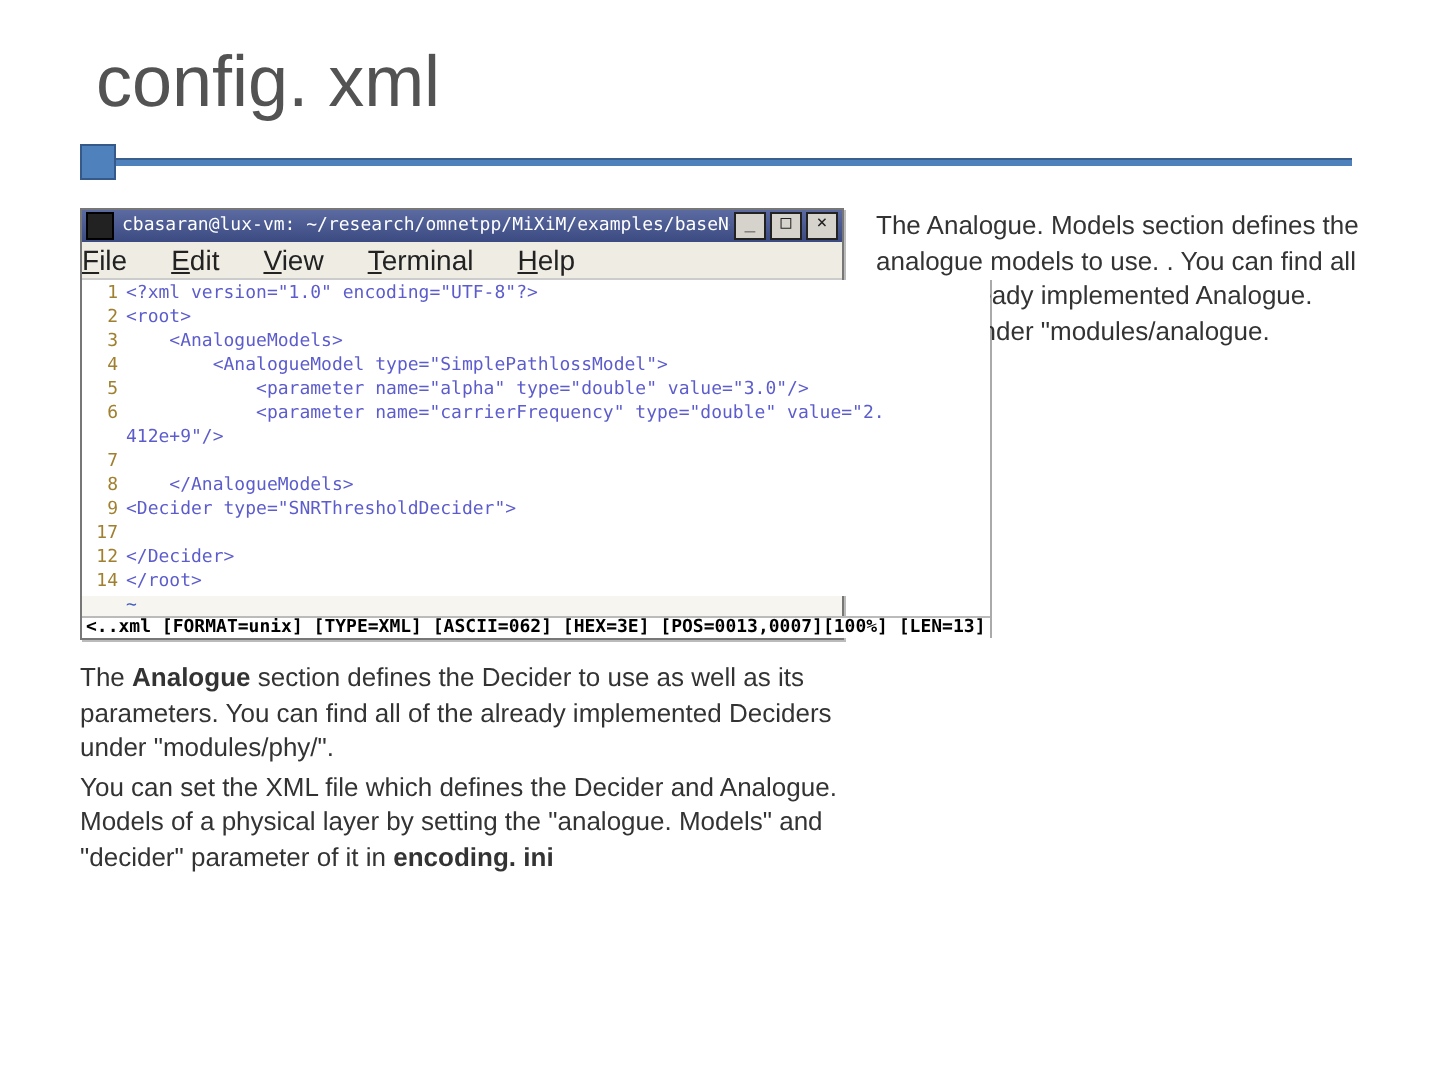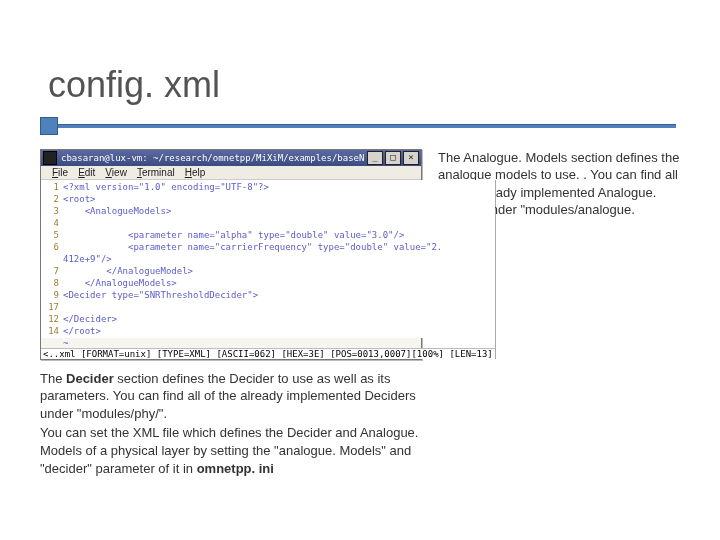--- a/index.html
+++ b/index.html
@@ -7,21 +7,20 @@
     padding: 0;
     width: 720px;
     height: 540px;
     font-family: Arial, Helvetica, sans-serif;
     background: #fff;
     color: #333;
     position: relative;
   }
   .slide {
     padding: 20px 40px 20px 40px;
-    margin-top: 44px;
   }
   h1.title {
     font-size: 36px;
     font-weight: normal;
     color: #535353;
     margin: 0 0 8px 0;
     padding-left: 8px;
   }
   .rule-wrap {
     margin: 10px 0 14px 0;
@@ -101,26 +100,26 @@
     background: #d6d3cc;
     border: 1px solid #222;
     margin-left: 2px;
     color:#222;
     font-size:9px;
     line-height:10px;
     text-align:center;
   }
   .term-menubar {
     background: #efece4;
-    padding: 1px 11px;
+    padding: 1px 0;
     font-family: Arial, sans-serif;
-    font-size: 10px;
+    font-size: 14px;
     color: #222;
     display: flex;
-    gap: 10px;
+    gap: 22px;
     border-bottom: 1px solid #ccc;
   }
   .term-menubar span u { text-decoration: underline; }
   .term-body {
     background: #fff;
     padding: 1px 0 1px 0;
     color: #333;
     line-height: 12px;
     position: relative;
   }
@@ -135,21 +134,21 @@
     color: #a08030;
     flex-shrink:0;
   }
   .code {
     color: #5c5ccc;
   }
   .tilde { color:#4060c0; padding-left:22px; }
   .term-status {
     background:#fff;
     color:#000;
-    font-weight:normal;
+    font-weight:bold;
     border-top:1px solid #bbb;
     padding:0 2px;
     white-space: nowrap;
     overflow:hidden;
   }
   .term-scroll {
     background:#e6e3da;
     width:12px;
     border-left:1px solid #aaa;
   }
@@ -185,44 +184,44 @@
           <span><u>V</u>iew</span>
           <span><u>T</u>erminal</span>
           <span><u>H</u>elp</span>
         </div>
         <div class="term-outer">
           <div class="term-body-wrap">
             <div class="term-body" id="term-body">
                 <div class="code-line"><span class="gutter">1</span><span class="code">&lt;?xml version="1.0" encoding="UTF-8"?&gt;</span></div>
                 <div class="code-line"><span class="gutter">2</span><span class="code">&lt;root&gt;</span></div>
                 <div class="code-line"><span class="gutter">3</span><span class="code">    &lt;AnalogueModels&gt;</span></div>
-                <div class="code-line"><span class="gutter">4</span></div>
+                <div class="code-line"><span class="gutter">4</span><span class="code">        &lt;AnalogueModel type="SimplePathlossModel"&gt;</span></div>
                 <div class="code-line"><span class="gutter">5</span><span class="code">            &lt;parameter name="alpha" type="double" value="3.0"/&gt;</span></div>
                 <div class="code-line"><span class="gutter">6</span><span class="code">            &lt;parameter name="carrierFrequency" type="double" value="2.</span></div>
                 <div class="code-line"><span class="gutter"></span><span class="code">412e+9"/&gt;</span></div>
-                <div class="code-line"><span class="gutter">7</span><span class="code">        &lt;/AnalogueModel&gt;</span></div>
+                <div class="code-line"><span class="gutter">7</span></div>
                 <div class="code-line"><span class="gutter">8</span><span class="code">    &lt;/AnalogueModels&gt;</span></div>
                 <div class="code-line"><span class="gutter">9</span><span class="code">&lt;Decider type="SNRThresholdDecider"&gt;</span></div>
                 <div class="code-line"><span class="gutter">17</span></div>
                 <div class="code-line"><span class="gutter">12</span><span class="code">&lt;/Decider&gt;</span></div>
                 <div class="code-line"><span class="gutter">14</span><span class="code">&lt;/root&gt;</span></div>
               </div>
             <div class="tilde">~</div>
             <div class="term-status">&lt;..xml [FORMAT=unix] [TYPE=XML] [ASCII=062] [HEX=3E] [POS=0013,0007][100%] [LEN=13]</div>
           </div>
           <div class="term-scroll"></div>
         </div>
       </div>
 
       <div class="bottom">
         <p>
-          <span>The </span><b>Decider</b><span> section defines the Decider to use as well as its parameters. You can find all of the already implemented Deciders under "modules/phy/".</span>
+          <span>The </span><b>Analogue</b><span> section defines the Decider to use as well as its parameters. You can find all of the already implemented Deciders under "modules/phy/".</span>
         </p>
         <p>
-          <span>You can set the XML file which defines the Decider and Analogue. Models of a physical layer by setting the "analogue. Models" and "decider" parameter of it in </span><b>omnetpp. ini</b>
+          <span>You can set the XML file which defines the Decider and Analogue. Models of a physical layer by setting the "analogue. Models" and "decider" parameter of it in </span><b>encoding. ini</b>
         </p>
       </div>
     </div>
 
     <div class="right">
       <p>The  Analogue. Models section defines the analogue models to use. . You can find all of the already implemented Analogue. Models under "modules/analogue. Model/".</p>
     </div>
   </div>
 </div>
 

